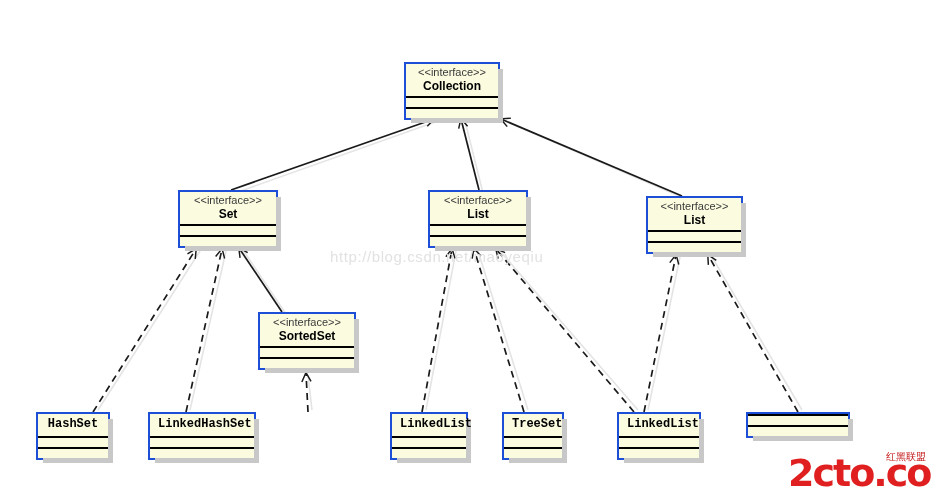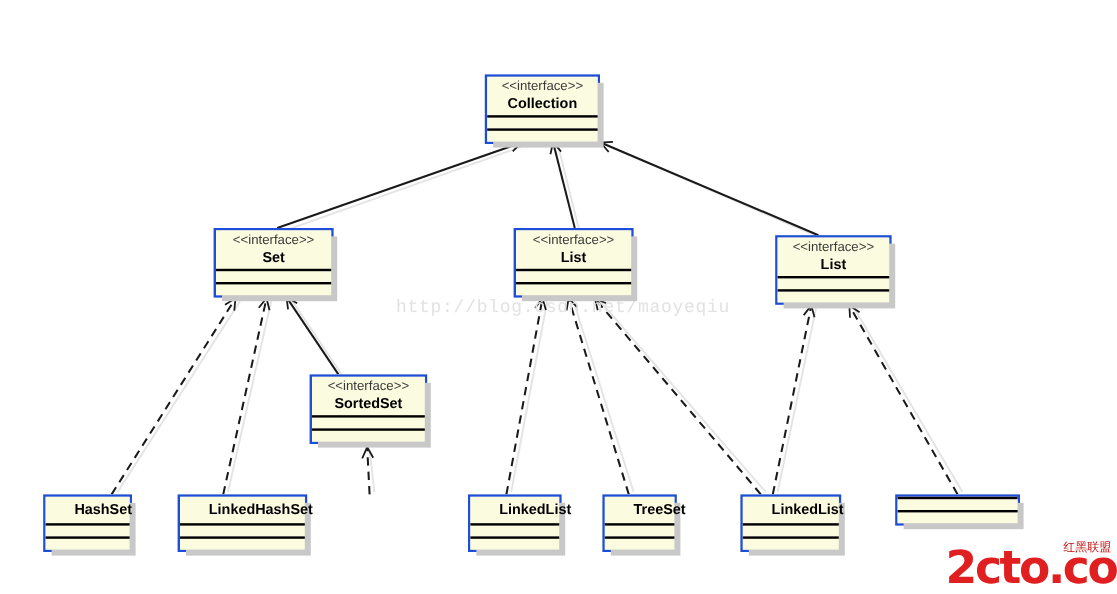--- a/index.html
+++ b/index.html
@@ -66,32 +66,33 @@
     color: #000000;
     white-space: nowrap;
     margin-top: 1px;
   }
   .node .compartment {
     height: 9px;
     border-top: 2px solid #000000;
     background: #fbfbe0;
   }
   .node.concrete .title {
-    padding: 4px 8px 5px 24px;
+    padding: 4px 8px 5px 8px;
+    font-family: Liberation Mono, monospace;
   }
   .node.concrete .name {
     margin-top: 0;
   }
 
   
   #watermark {
     position: absolute;
     left: 330px;
     top: 248px;
-    font-family: Liberation Mono, monospace;
+    font-family: Liberation Sans, sans-serif;
     font-size: 15px;
     color: #e2e2e2;
     letter-spacing: 0.6px;
     white-space: nowrap;
     z-index: 2;
     user-select: none;
     text-align: center;
   }
 
   

